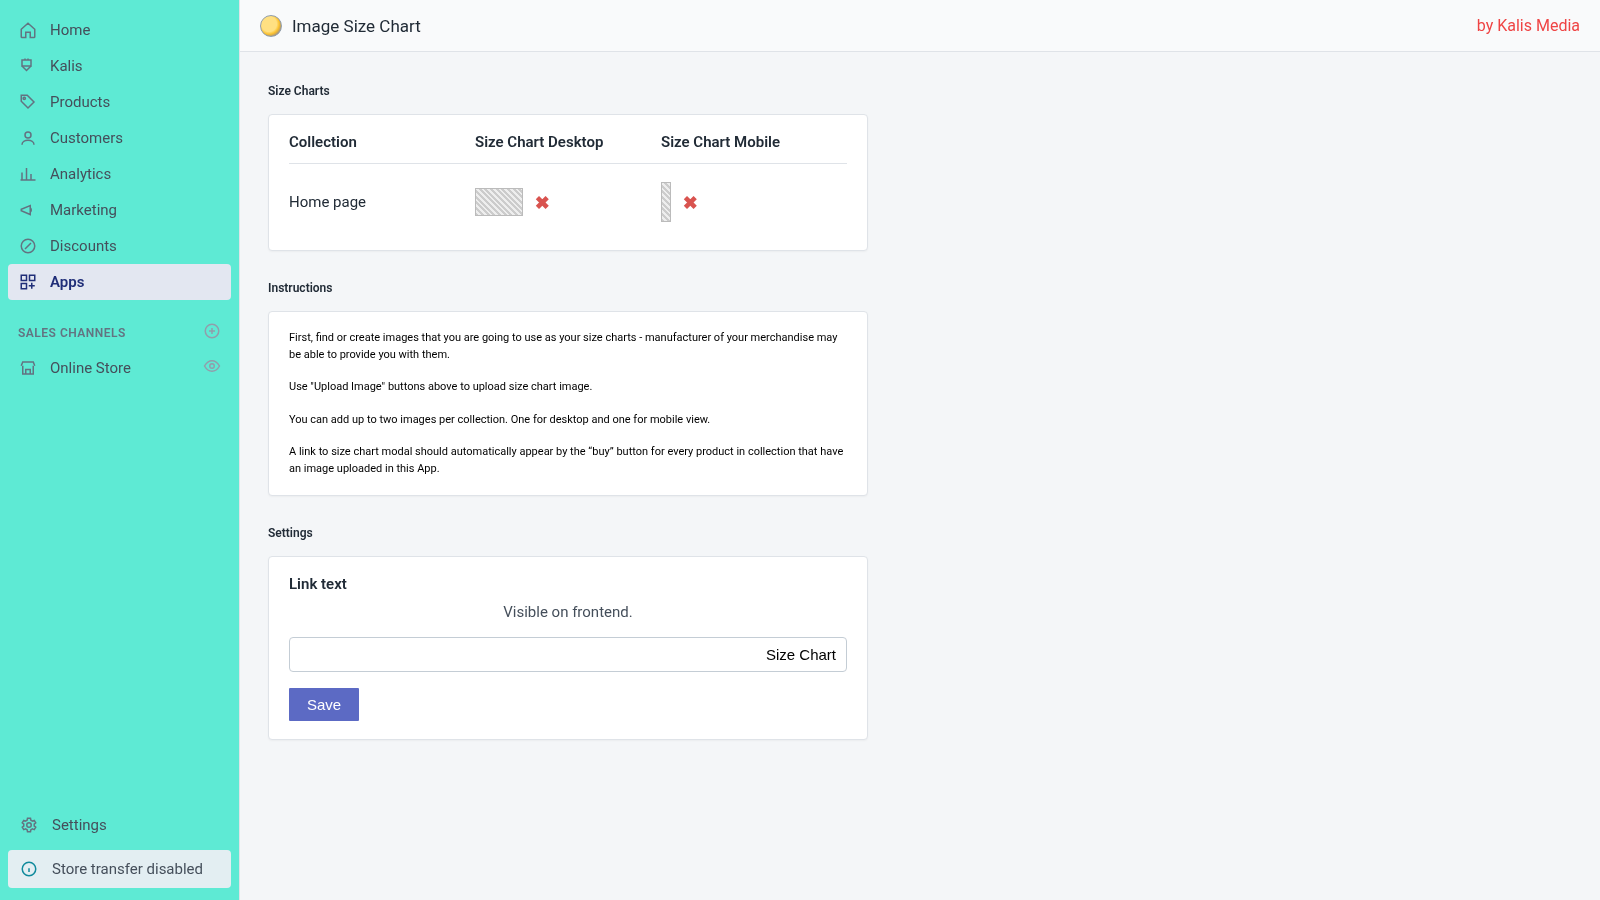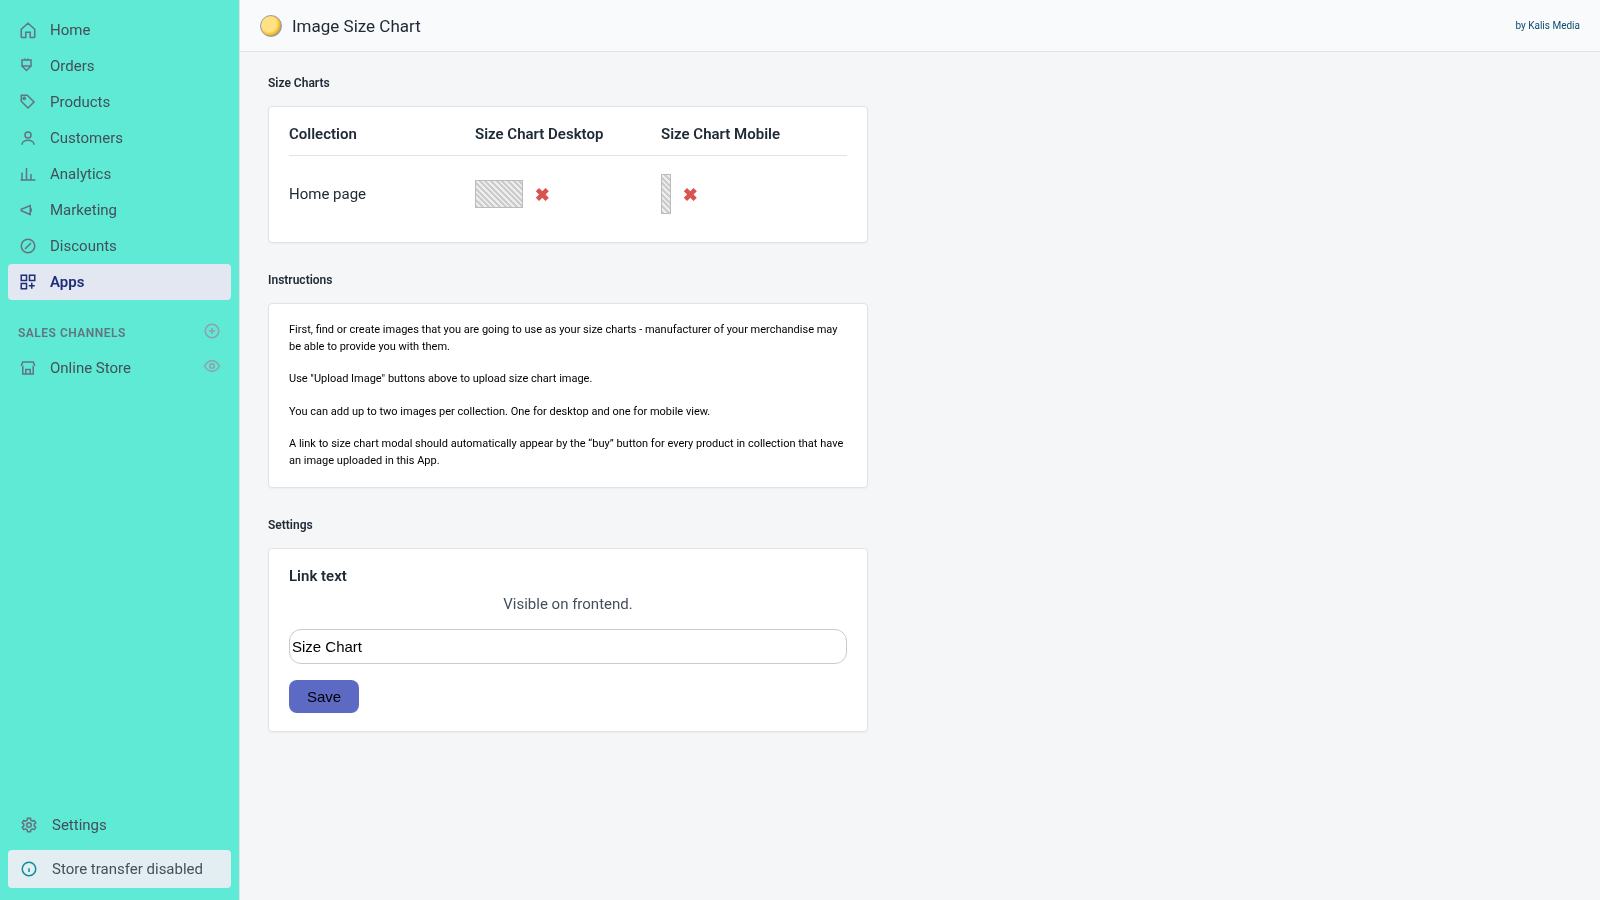--- a/index.html
+++ b/index.html
@@ -89,39 +89,40 @@
     margin-top: 6px;
   }
   .transfer-item .icon { color: #108a9c; }
 
   
   .main {
     flex: 1;
     display: flex;
     flex-direction: column;
     overflow: hidden;
+    gap: 8px;
   }
   .topbar {
     height: 52px;
     border-bottom: 1px solid #dfe3e8;
     display: flex;
     align-items: center;
     padding: 0 20px;
     background: #f9fafb;
   }
   .app-icon {
     width: 22px; height: 22px;
     margin-right: 10px;
     border-radius: 50%;
     background: radial-gradient(circle at 40% 40%, #ffe082 45%, #fbc02d 60%, #5c6bc0 90%);
     border: 1px solid #919eab;
   }
   .app-title { font-size: 17px; color: #212b36; }
   .topbar-spacer { flex: 1; }
-  .byline { color: #0c4a6e; font-size: 10px; }
+  .byline { color: #ef4444; font-size: 16px; }
 
   .content {
     padding: 24px 28px;
     overflow-y: auto;
   }
 
   .section-title {
     font-size: 12px;
     font-weight: 600;
     color: #212b36;
@@ -186,31 +187,32 @@
     margin-bottom: 10px;
   }
   .helper {
     color: #454f5b;
     font-size: 15px;
     margin-bottom: 16px;
     text-align: center;
   }
   .text-input {
     width: 100%;
-    padding: 8px 2px;
+    padding: 8px 10px;
     border: 1px solid #c4cdd5;
-    border-radius: 12px;
+    border-radius: 4px;
     font-size: 15px;
     margin-bottom: 16px;
+    text-align: right;
   }
   .btn-primary {
     background: #5c6ac4;
-    color: #000000;
+    color: #ffffff;
     border: none;
-    border-radius: 8px;
+    border-radius: 1px;
     padding: 8px 18px;
     font-size: 15px;
     cursor: pointer;
   }
 
   svg { width: 18px; height: 18px; }
 </style>
 </head>
 <body>
 
@@ -226,21 +228,21 @@
       <span>Home</span>
     </div>
     <div class="nav-item">
       <span class="icon">
         <svg viewBox="0 0 24 24" fill="none" stroke="currentColor" stroke-width="2">
             <path d="M4 4h12v8H4z"></path>
             <path d="M8 4v-2M12 4v-2"></path>
             <path d="M4 12l6 6 6-6"></path>
           </svg>
       </span>
-      <span>Orders</span>
+      <span>Kalis</span>
     </div>
     <div class="nav-item">
       <span class="icon">
         <svg viewBox="0 0 24 24" fill="none" stroke="currentColor" stroke-width="2">
             <path d="M20 12l-8 8-9-9V3h8z"></path>
             <circle cx="7" cy="7" r="1.5"></circle>
           </svg>
       </span>
       <span>Products</span>
     </div>

